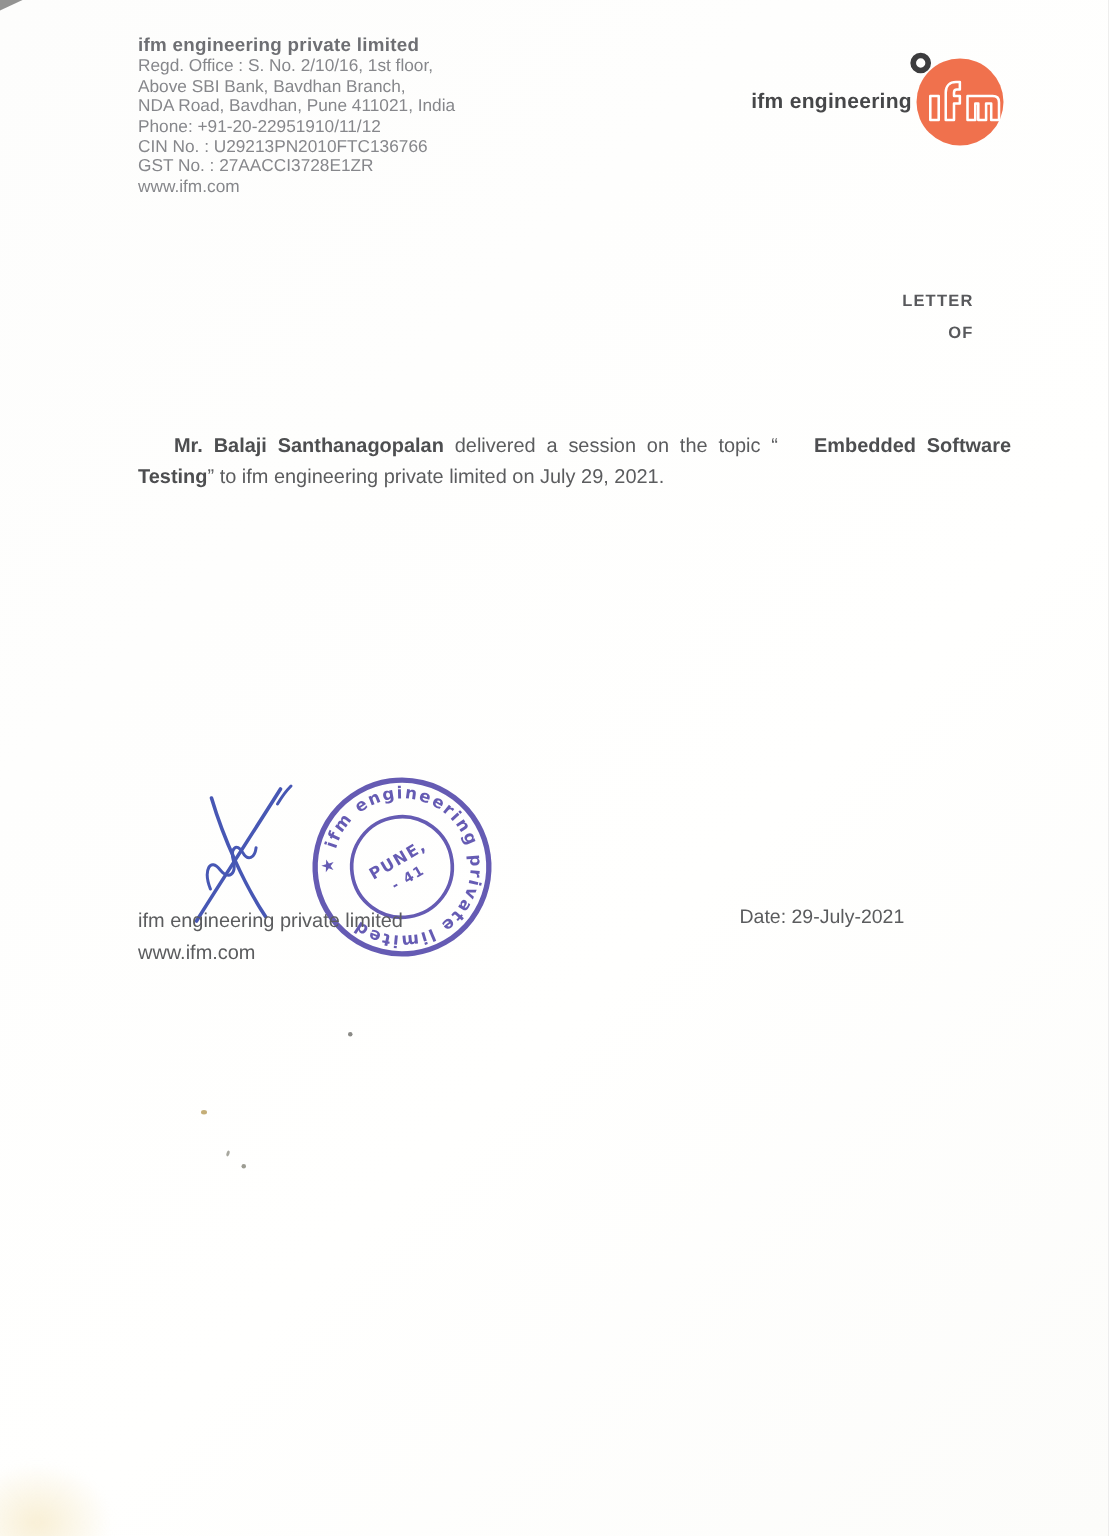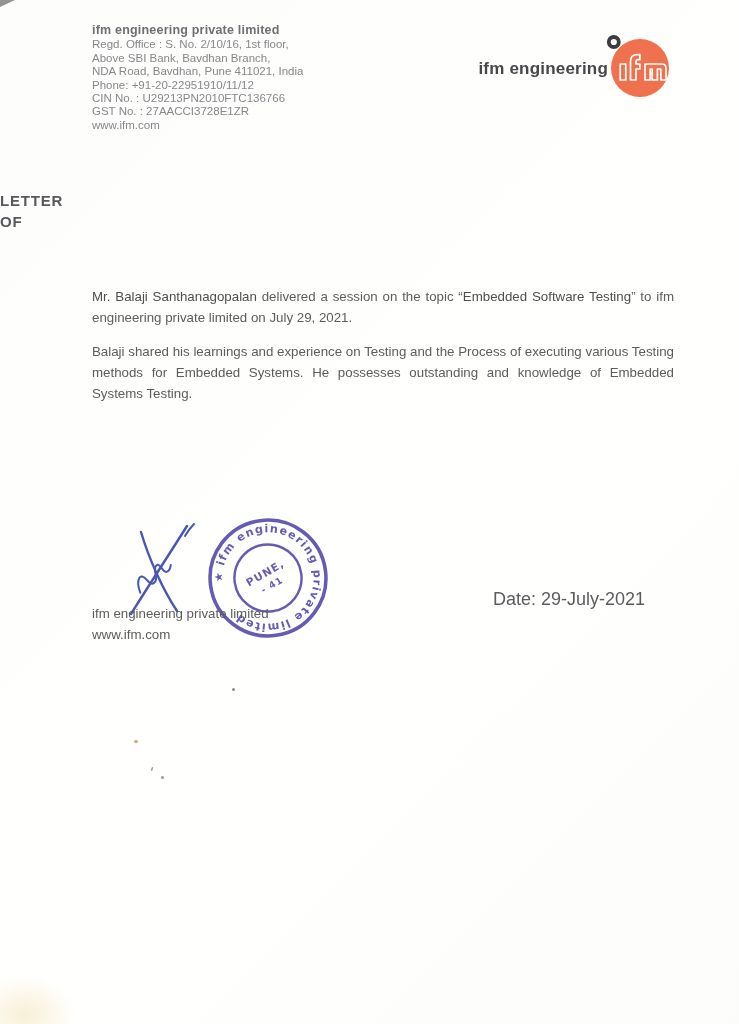--- a/index.html
+++ b/index.html
@@ -8,35 +8,35 @@
     width:739px;height:1024px;
     background:linear-gradient(135deg,#fdfdfc 0%,#fffffe 60%,#fcfcfa 100%);
     overflow:hidden;
     font-family:"Liberation Sans", sans-serif;
     color:#5b5c5e;
   }
   
   .letterhead{position:absolute;left:92px;top:24px;font-size:11.5px;line-height:13.4px;color:#86878b;}
   .letterhead .company{font-weight:bold;font-size:12.5px;color:#6e6f73;letter-spacing:.2px;margin-bottom:1px;}
   .logo-wordmark{position:absolute;left:438px;top:59px;width:170px;text-align:right;
-    font-size:17px;font-weight:bold;color:#464749;letter-spacing:.2px;}
+    font-size:14px;font-weight:bold;color:#464749;letter-spacing:.2px;}
   .logo-svg{position:absolute;left:605px;top:33px;}
   
-  .title-block{position:absolute;left:0;top:191px;width:649px;text-align:left;
-    font-size:15px;font-weight:600;letter-spacing:.8px;color:#58595c;line-height:20.5px;}
+  .title-block{position:absolute;left:0;top:191px;width:649px;text-align:right;
+    font-size:11px;font-weight:600;letter-spacing:.8px;color:#58595c;line-height:20.5px;}
   
   .body-block{position:absolute;left:92px;top:286px;width:582px;
     font-size:13.3px;line-height:21px;text-align:justify;color:#5b5c5e;}
   .body-block p{margin:0 0 13px 0;}
-  .b{font-weight:normal;color:#4d4e50;}
+  .b{font-weight:bold;color:#4d4e50;margin-left:24px;}
   
   .sig-svg{position:absolute;left:98px;top:517px;}
   .stamp-svg{position:absolute;left:205px;top:515px;opacity:.85;}
   .name-block{position:absolute;left:92px;top:603px;font-size:13.3px;line-height:21px;color:#5b5c5e;}
-  .date-line{position:absolute;left:493px;top:589px;font-size:18px;color:#5b5c5e;}
+  .date-line{position:absolute;left:493px;top:603px;font-size:13px;color:#5b5c5e;}
   
   .corner-wedge{position:absolute;left:0;top:0;width:0;height:0;
     border-top:7px solid #6f6f6f;border-right:15px solid transparent;opacity:.75;}
   .smudge{position:absolute;left:-25px;top:975px;width:100px;height:80px;border-radius:50%;
     background:radial-gradient(ellipse at center,rgba(243,226,180,.55),rgba(243,226,180,0) 70%);filter:blur(3px);}
   .speck{position:absolute;border-radius:50%;}
   .speck-1{left:232px;top:688px;width:3px;height:3px;background:#8a8a86;}
   .speck-2{left:134px;top:740px;width:4px;height:3px;background:#b59a55;opacity:.8;}
   .speck-3{left:151px;top:767px;width:2px;height:4px;background:#a7a79e;transform:rotate(20deg);}
   .speck-4{left:161px;top:776px;width:3px;height:3px;background:#9c9c92;}
@@ -75,21 +75,20 @@
     <circle cx="8.8" cy="9" r="5" fill="none" stroke="#3c3c3e" stroke-width="3.8"></circle>
   </svg>
 
   <div class="title-block">
     <div>LETTER</div>
     <div>OF</div>
   </div>
 
   <div class="body-block">
     <p><span class="b">Mr. Balaji Santhanagopalan</span><span> delivered a session on the topic “</span><span class="b">Embedded Software Testing</span><span>” to ifm engineering private limited on July 29, 2021.</span></p>
-    <p><span>Balaji shared his learnings and experience on Testing and the Process of executing various Testing methods for Embedded Systems. He possesses outstanding and knowledge of Embedded Systems Testing.</span></p>
   </div>
 
   <svg class="sig-svg" width="115" height="100" viewBox="0 0 115 100">
     <g fill="none" stroke="#3e4fb0" stroke-width="2.4" stroke-linecap="round" opacity="0.95">
       <path d="M33,97 C46,76 72,36 89,9"></path>
       <path d="M43,15 C51,42 65,73 79,94"></path>
       <g transform="rotate(-38 58 52)">
         <path d="M31,61 c4,-13 13,-17 13,-6 c0,9 7,9 11,0 c3,-7 9,-8 8,0 c-1,7 4,8 9,3" stroke-width="2"></path>
       </g>
       <path d="M87,19 c3,-5 6,-9 9,-12" stroke-width="2"></path>

